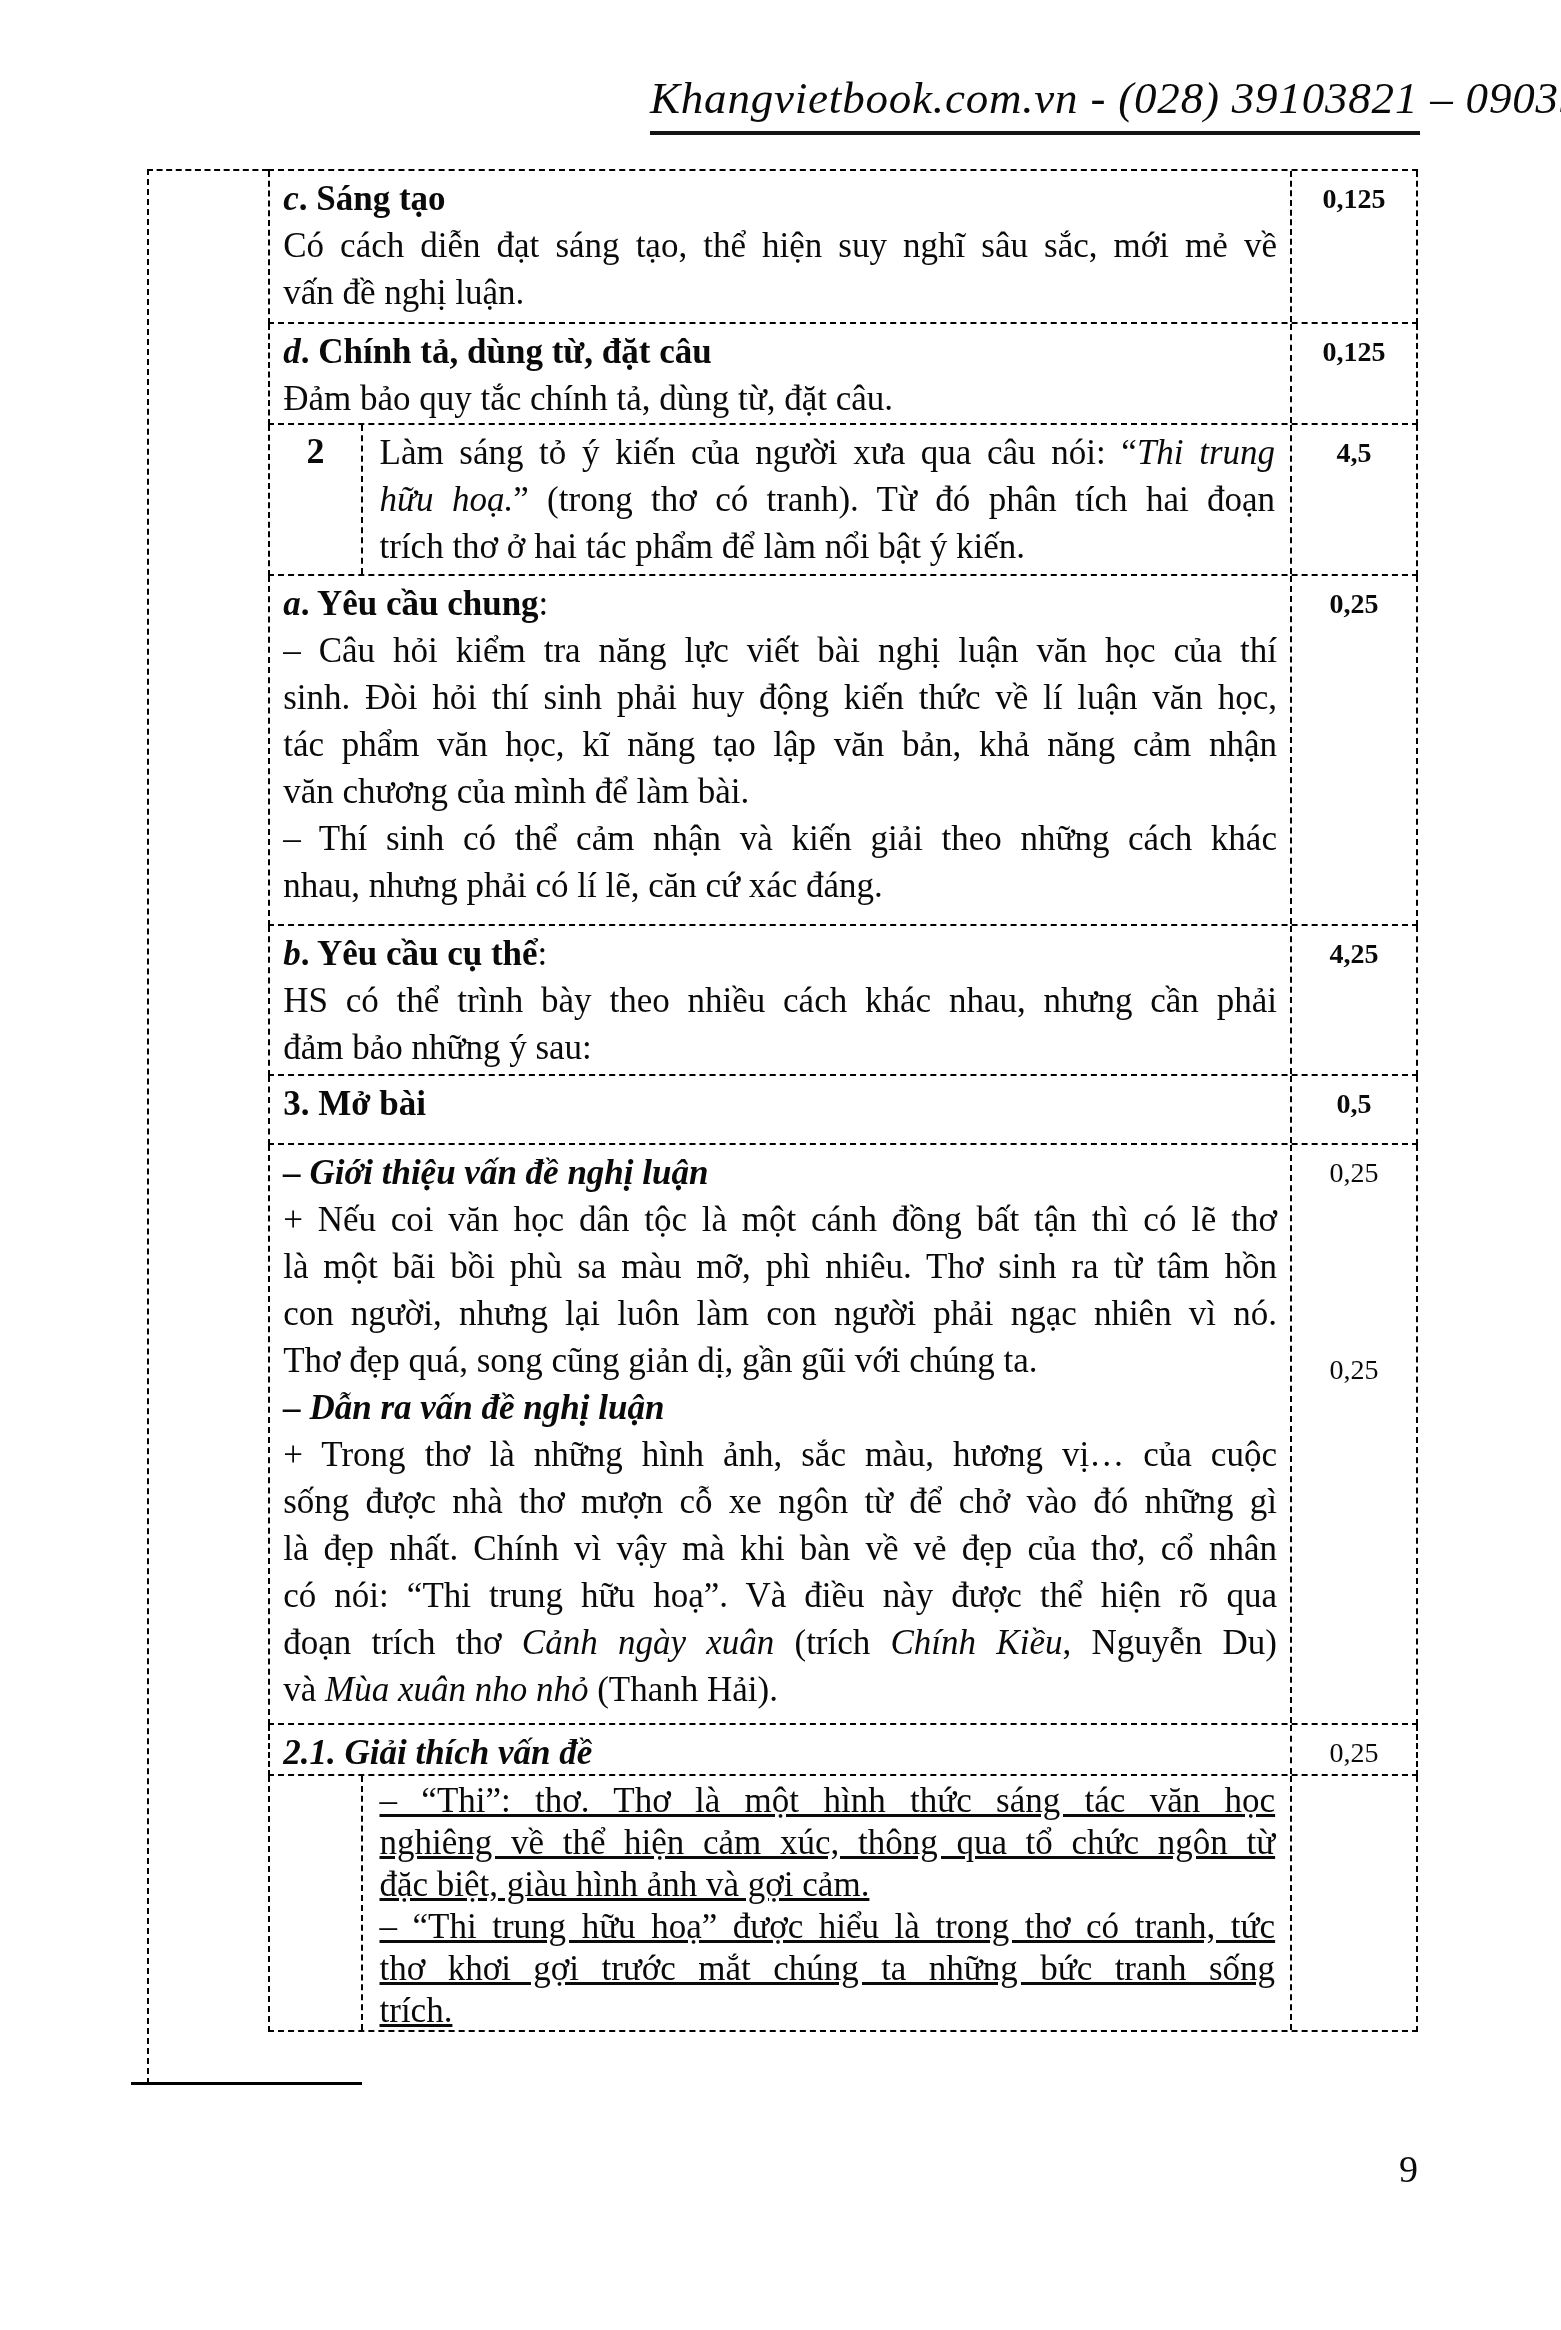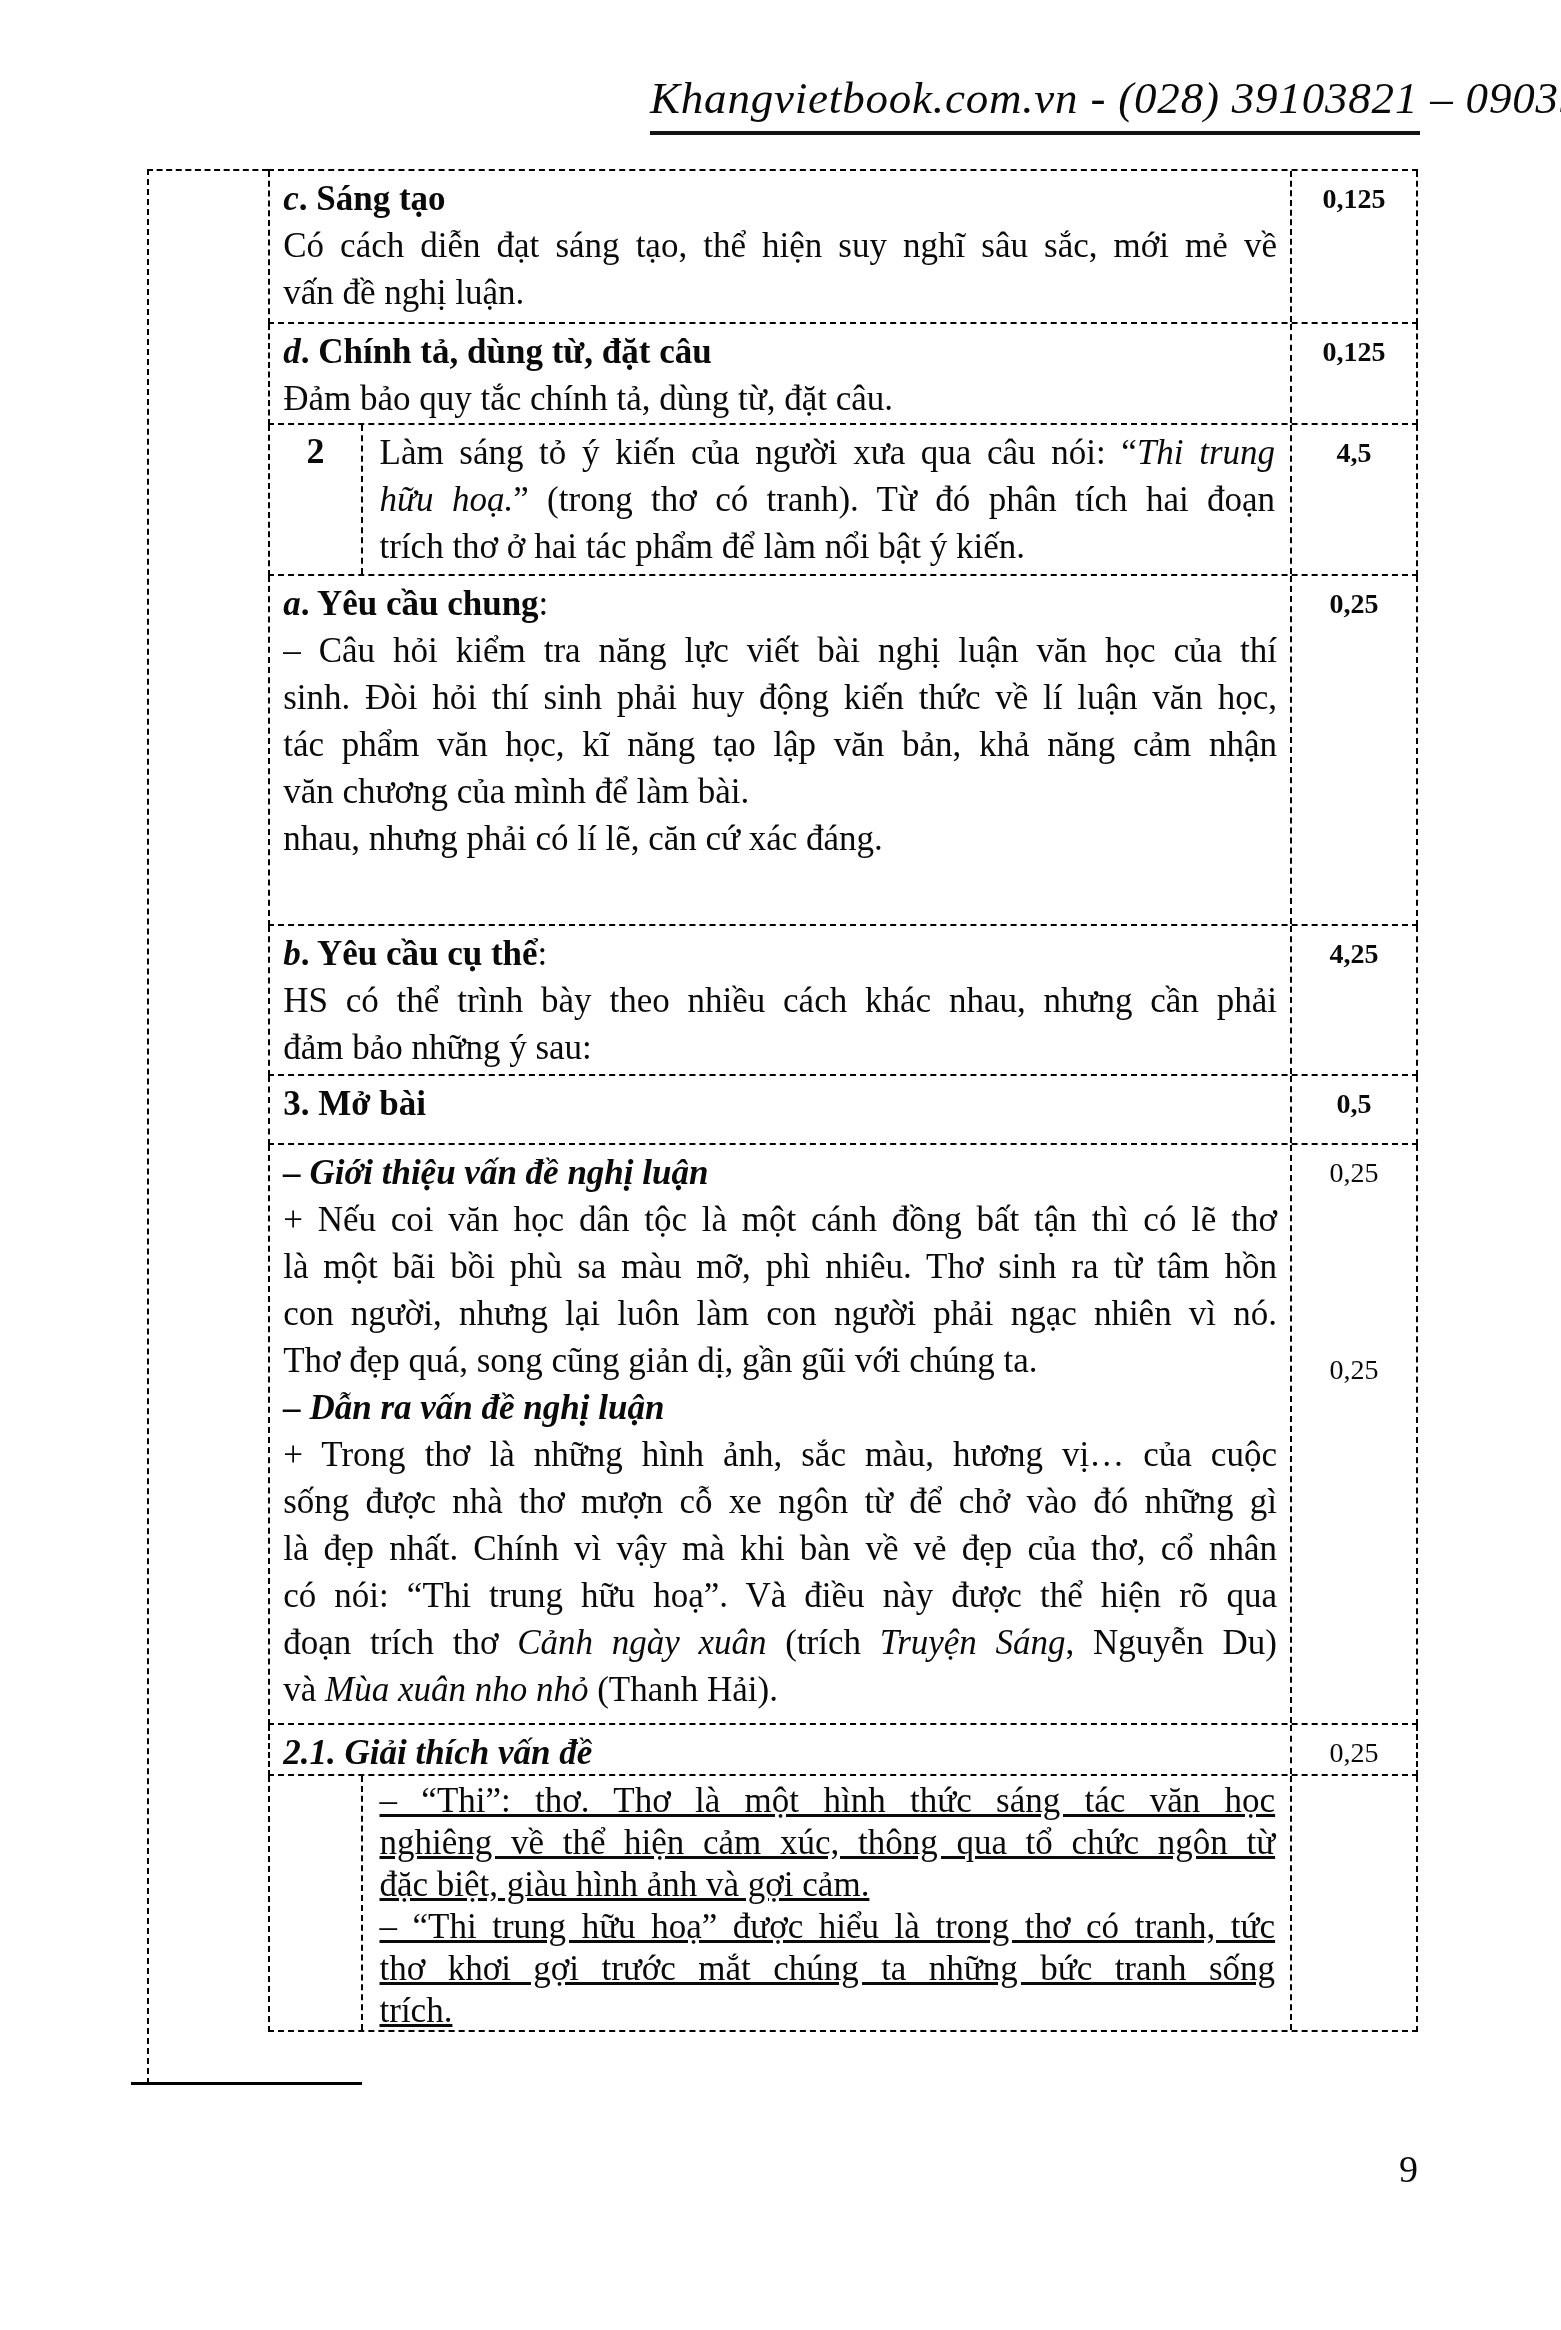--- a/index.html
+++ b/index.html
@@ -93,20 +93,21 @@
       </div>
     </div>
 
     <div class="row rh-a">
       <div class="cell text">
           <div class="ln plain"><b><i>a</i>. Yêu cầu chung</b>:</div>
           <div class="ln">– Câu hỏi kiểm tra năng lực viết bài nghị luận văn học của thí</div>
           <div class="ln">sinh. Đòi hỏi thí sinh phải huy động kiến thức về lí luận văn học,</div>
           <div class="ln">tác phẩm văn học, kĩ năng tạo lập văn bản, khả năng cảm nhận</div>
           <div class="ln plain">văn chương của mình để làm bài.</div>
+          <div class="ln">– Thí sinh có thể cảm nhận và kiến giải theo những cách khác</div>
           <div class="ln plain">nhau, nhưng phải có lí lẽ, căn cứ xác đáng.</div>
         </div>
       <div class="cell pts">
         <span>0,25</span>
       </div>
     </div>
 
     <div class="row rh-b">
       <div class="cell text">
           <div class="ln plain"><b><i>b</i>. Yêu cầu cụ thể</b>:</div>
@@ -132,21 +133,21 @@
           <div class="ln plain"><b><i>– Giới thiệu vấn đề nghị luận</i></b></div>
           <div class="ln">+ Nếu coi văn học dân tộc là một cánh đồng bất tận thì có lẽ thơ</div>
           <div class="ln">là một bãi bồi phù sa màu mỡ, phì nhiêu. Thơ sinh ra từ tâm hồn</div>
           <div class="ln">con người, nhưng lại luôn làm con người phải ngạc nhiên vì nó.</div>
           <div class="ln plain">Thơ đẹp quá, song cũng giản dị, gần gũi với chúng ta.</div>
           <div class="ln plain"><b><i>– Dẫn ra vấn đề nghị luận</i></b></div>
           <div class="ln">+ Trong thơ là những hình ảnh, sắc màu, hương vị… của cuộc</div>
           <div class="ln">sống được nhà thơ mượn cỗ xe ngôn từ để chở vào đó những gì</div>
           <div class="ln">là đẹp nhất. Chính vì vậy mà khi bàn về vẻ đẹp của thơ, cổ nhân</div>
           <div class="ln">có nói: “Thi trung hữu hoạ”. Và điều này được thể hiện rõ qua</div>
-          <div class="ln">đoạn trích thơ <i>Cảnh ngày xuân</i> (trích <i>Truyện Sáng</i>, Nguyễn Du)</div>
+          <div class="ln">đoạn trích thơ <i>Cảnh ngày xuân</i> (trích <i>Chính Kiều</i>, Nguyễn Du)</div>
           <div class="ln plain">và <i>Mùa xuân nho nhỏ</i> (Thanh Hải).</div>
         </div>
       <div class="cell pts reg">
         <span>0,25</span>
         <span class="pts2">0,25</span>
       </div>
     </div>
 
 
     <div class="row rh-m21">

